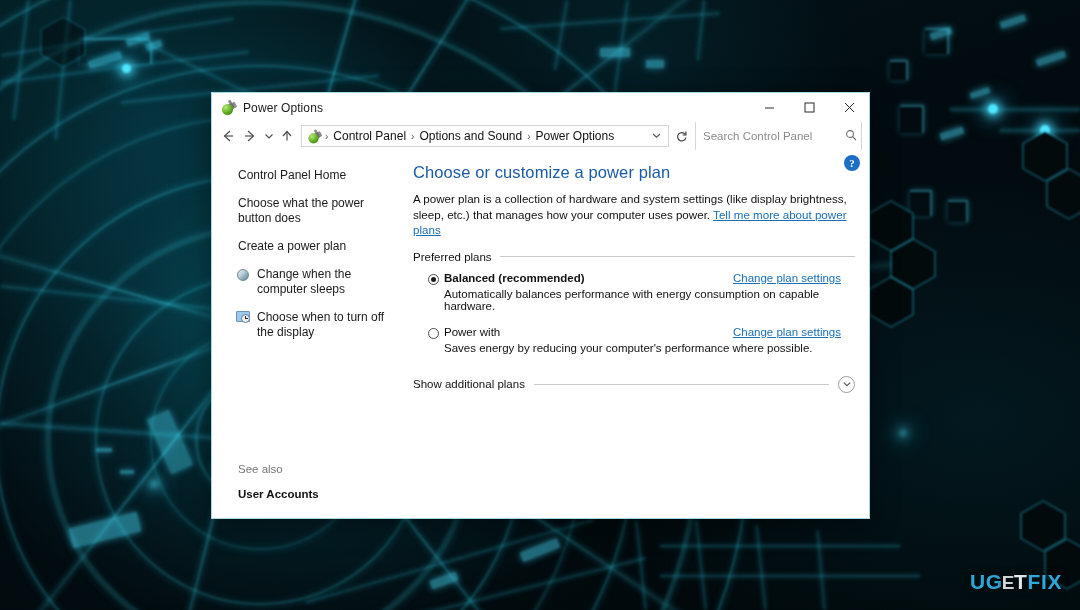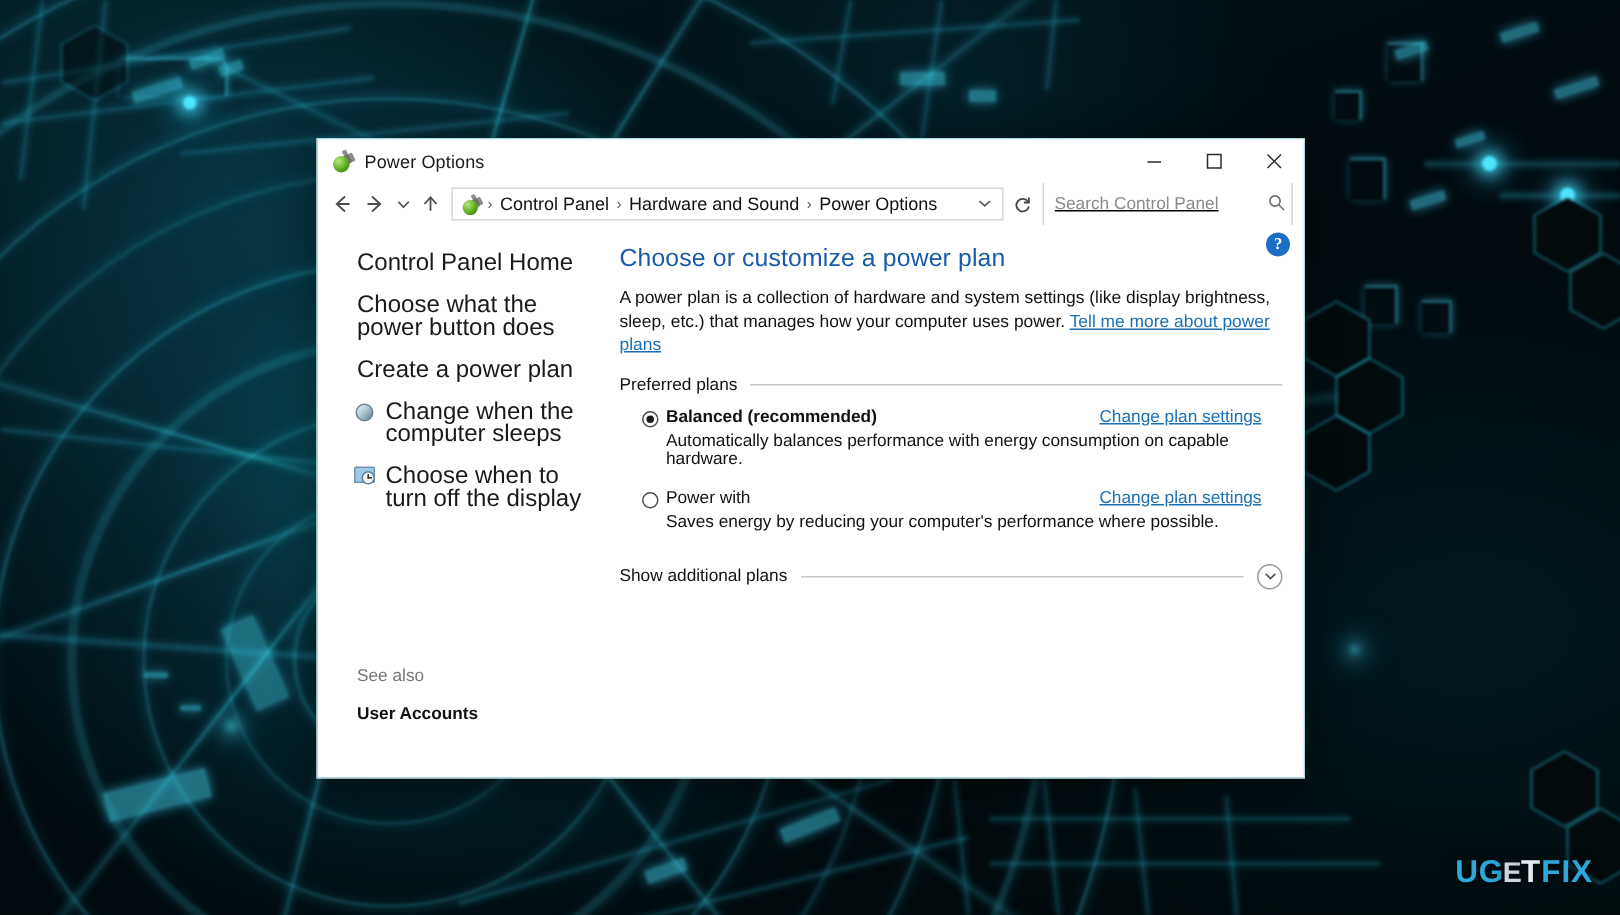--- a/index.html
+++ b/index.html
@@ -163,21 +163,20 @@
     color: #444; flex: none;
   }
   .searchbox {
     width: 167px; height: 32px;
     border: 1px solid #d6d6d6;
     display: flex; align-items: center;
     padding: 0 4px 0 7px;
     flex: none;
     margin-left: 5px;
     background: #fff;
-    text-decoration: underline;
   }
   .searchbox input {
     border: none; outline: none;
     font-size: 11.5px; color: #7d7d7d;
     font-family: "Liberation Sans", sans-serif;
     flex: 1 1 auto; min-width: 0;
     background: transparent;
   }
   .searchbox input::placeholder { color: #8a8a8a; }
 
@@ -188,33 +187,33 @@
     background: #fff;
     overflow: hidden;
   }
   .sidebar {
     width: 189px;
     flex: none;
     padding: 18px 10px 0 26px;
     position: relative;
   }
   .side-link {
-    color: #1a1a1a; font-size: 16px;
+    color: #1a1a1a; font-size: 12px;
     line-height: 15px;
     margin-bottom: 13px;
     position: relative;
     cursor: default;
   }
   .side-link.with-icon { padding-left: 19px; }
   .side-ico {
     position: absolute; left: -2px; top: 0px;
     width: 16px; height: 16px;
   }
   .seealso {
-    position: absolute; left: 26px; bottom: 36px;
+    position: absolute; left: 26px; bottom: 18px;
     width: 160px;
   }
   .seealso-title { color: #777; font-size: 11.5px; margin-bottom: 13px; }
   .seealso-link { color: #111; font-size: 11.5px; font-weight: bold; }
 
   .content {
     flex: 1 1 auto;
     padding: 13px 14px 0 12px;
     position: relative;
   }
@@ -530,21 +529,21 @@
           <div class="pwr-ico" style="transform:scale(.92);">
             <div class="pwr-prong a"></div>
             <div class="pwr-prong b"></div>
             <div class="pwr-body"></div>
             <div class="pwr-ball"></div>
           </div>
         </div>
         <span class="crumb-sep">›</span>
         <span class="crumb">Control Panel</span>
         <span class="crumb-sep">›</span>
-        <span class="crumb">Hardware and Sound</span>
+        <span class="crumb">Options and Sound</span>
         <span class="crumb-sep">›</span>
         <span class="crumb">Power Options</span>
         <span class="crumb-spacer"></span>
         <span class="crumb-chev">
           <svg width="9" height="9" viewBox="0 0 9 9">
               <path d="M1 3 L4.5 6.2 L8 3" fill="none" stroke="#555" stroke-width="1.1"></path>
             </svg>
         </span>
       </div>
 

